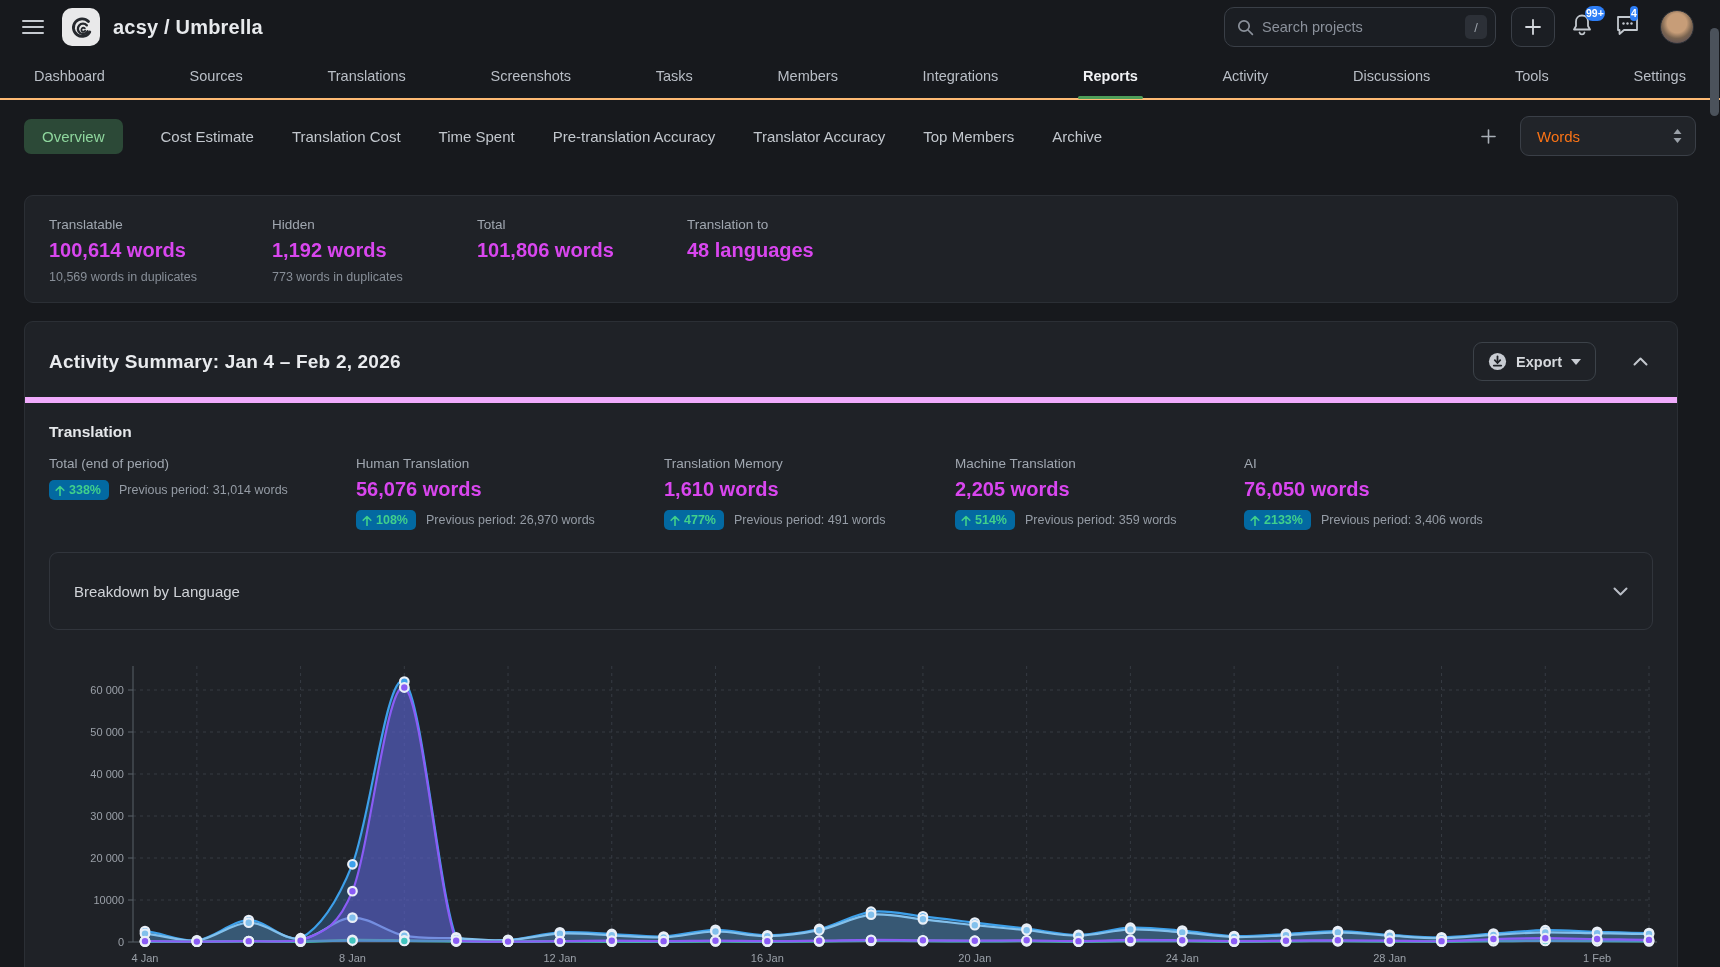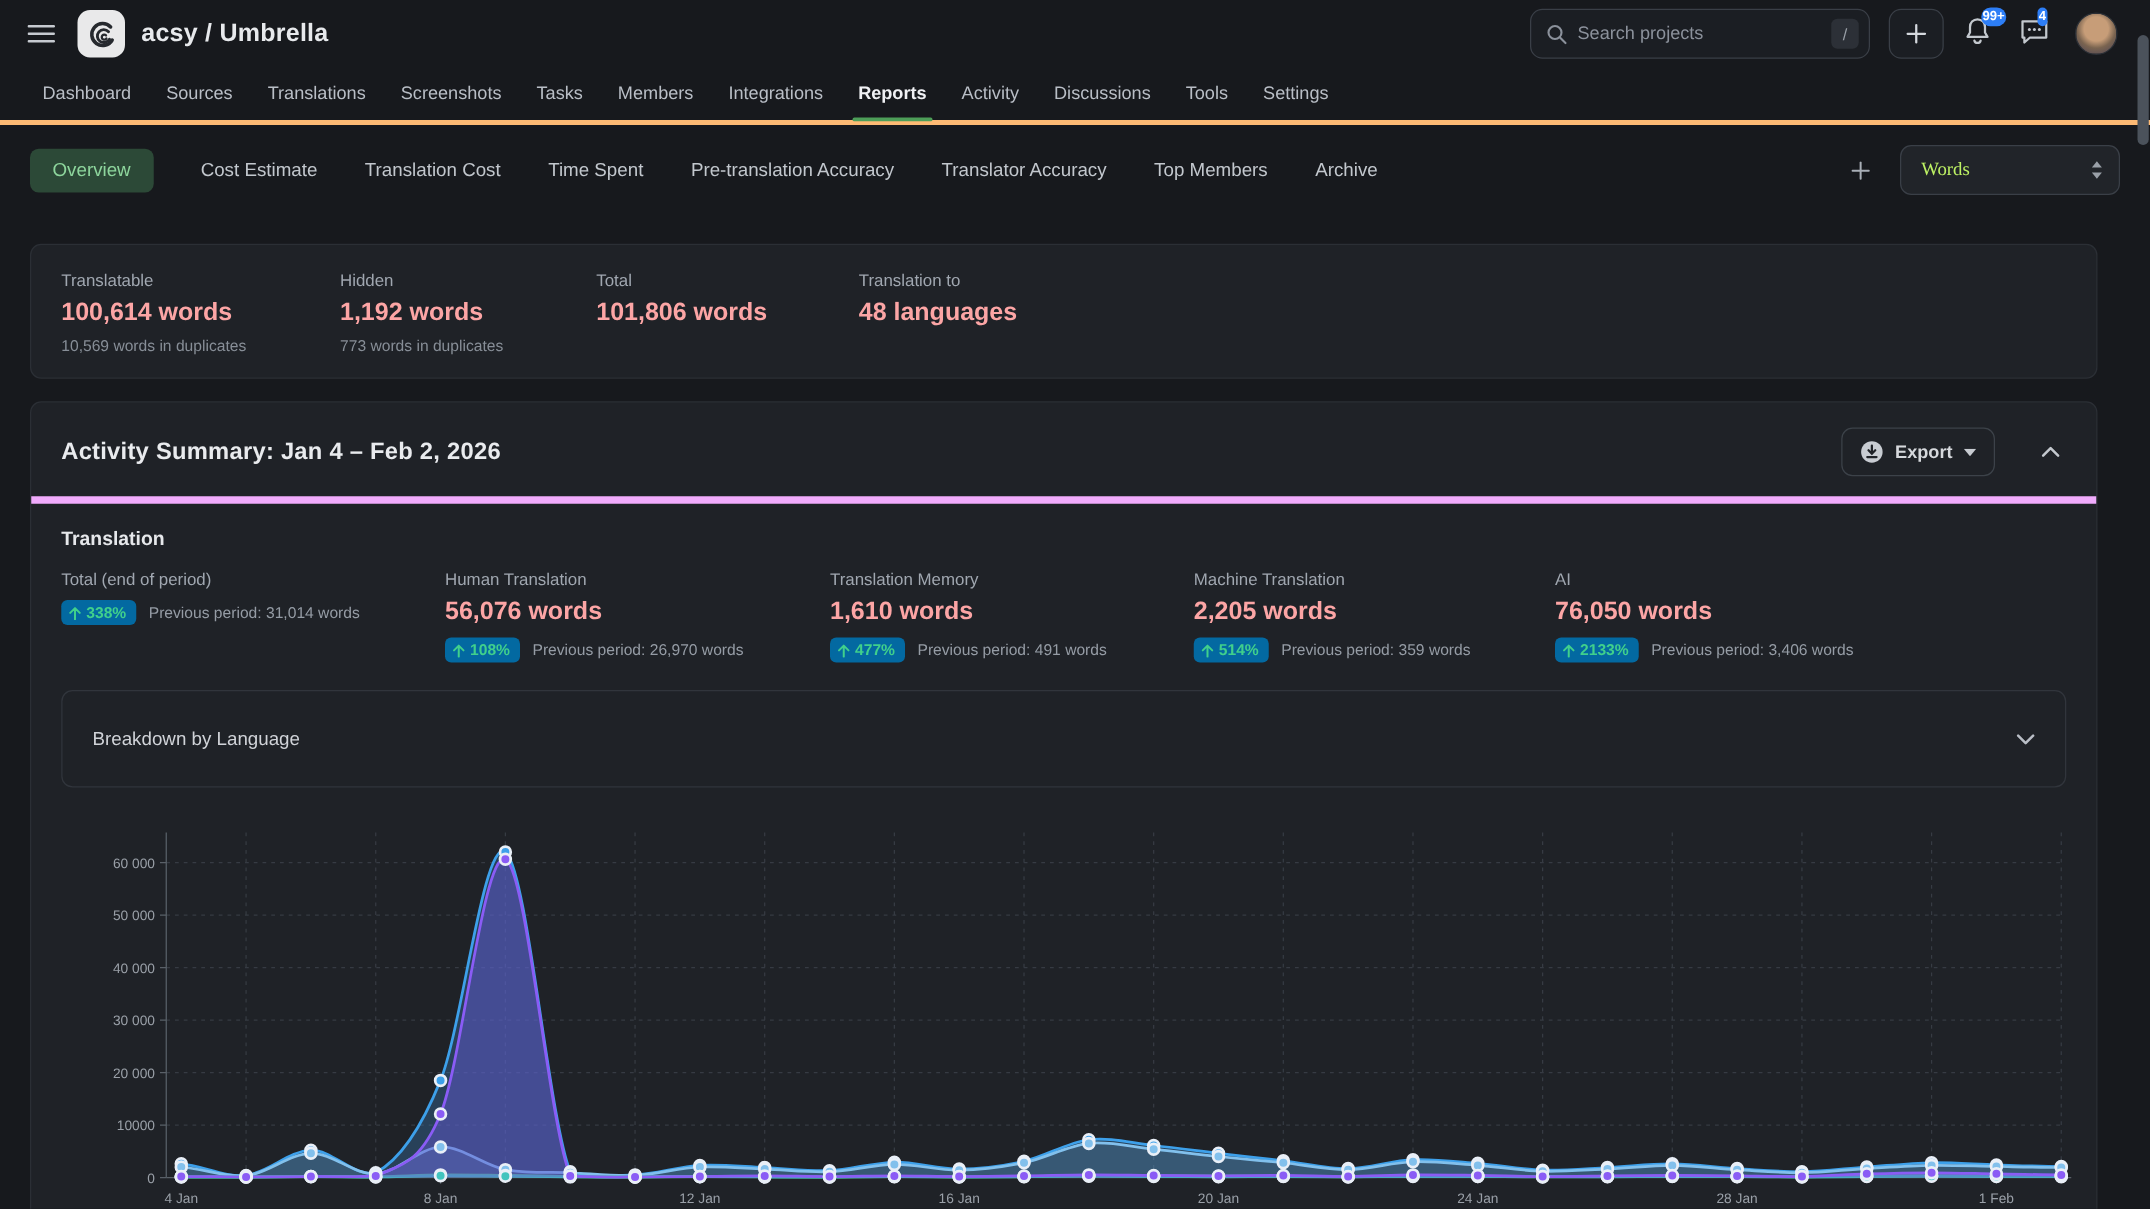--- a/index.html
+++ b/index.html
@@ -26,39 +26,39 @@
   .count-badge { position:absolute; top:-6px; left:15px; background:#2d7ef7; color:#fff;
     font-size:10.5px; font-weight:bold; border-radius:9px; padding:2px 1px; line-height:1; }
   .avatar { width:34px; height:34px; border-radius:50%;
     background:radial-gradient(circle at 50% 38%, #c79d78 0 38%, #7a6450 60%, #474056 100%);
     border:1px solid #2c3037; }
   .scrollbar-track { position:absolute; right:1px; top:0; width:10px; height:967px; }
   .scrollbar-thumb { position:absolute; right:1px; top:28px; width:9px; height:88px; background:#4b525b; border-radius:5px; }
 
   
   .nav-row { display:flex; gap:28px; padding:0 34px; height:46px; align-items:stretch;
-    border-bottom:4px solid #fdba74; }
+    border-bottom:2px solid #fdba74;justify-content:space-between; }
   .nav-tab { position:relative; display:flex; align-items:center; font-size:14.5px; color:#b9bec6; cursor:pointer; }
   .nav-tab.active { color:#f0f1f4; font-weight:bold; }
   .nav-tab .underline { position:absolute; left:-5px; right:-5px; bottom:-1px; height:3px; background:#4d9e58; border-radius:2px; }
 
   
   .subnav { display:flex; align-items:center; margin-top:12px; padding:0 24px; height:48px; gap:38px; }
   .subtab { font-size:15px; color:#c2c7cd; cursor:pointer; white-space:nowrap; }
   .subtab.active { background:#2c4937; color:#8ed69d; padding:9px 18px; border-radius:7px; }
   .subnav-right { margin-left:auto; display:flex; align-items:center; gap:18px; }
   .select-box { width:176px; height:40px; border:1px solid #3a3f47; border-radius:9px; background:#212429;
     display:flex; align-items:center; padding:0 12px 0 16px; cursor:pointer; }
-  .select-box .val { flex:1; font-size:15px; color:#bef264;font-family:Liberation Serif, serif; }
+  .select-box .val { flex:1; font-size:15px; color:#f97316; }
 
   
   .card { background:#1f2227; border:1px solid #2b2f35; border-radius:9px; margin:0 42px 0 24px; }
   .card.stats { margin-top:35px; padding:21px 24px 18px; display:flex; }
   .stat-col .lbl { font-size:13.5px; color:#a0a7b0; }
-  .stat-col .val { font-size:20px; font-weight:bold; color:#fca5a5; margin-top:7px; }
+  .stat-col .val { font-size:20px; font-weight:bold; color:#d946ef; margin-top:7px; }
   .stat-col .note { font-size:12.5px; color:#878e97; margin-top:8px; }
 
   .card.summary { margin-top:18px; padding-bottom:10px; }
   .summary-head { display:flex; align-items:center; padding:20px 24px 16px; border-bottom:6px solid #f0abfc; }
   .summary-title { font-size:19px; font-weight:bold; color:#e9ebee; letter-spacing:.2px; }
   .summary-head-right { margin-left:auto; display:flex; align-items:center; gap:31px; }
   .export-btn { display:flex; align-items:center; gap:9px; border:1px solid #3c4249; background:transparent;
     color:#d6d9dd; font-size:14.5px; font-weight:bold; padding:9px 14px; border-radius:9px; cursor:pointer;
     font-family:"Liberation Sans",sans-serif; }
   .section { padding:20px 24px 0; }

